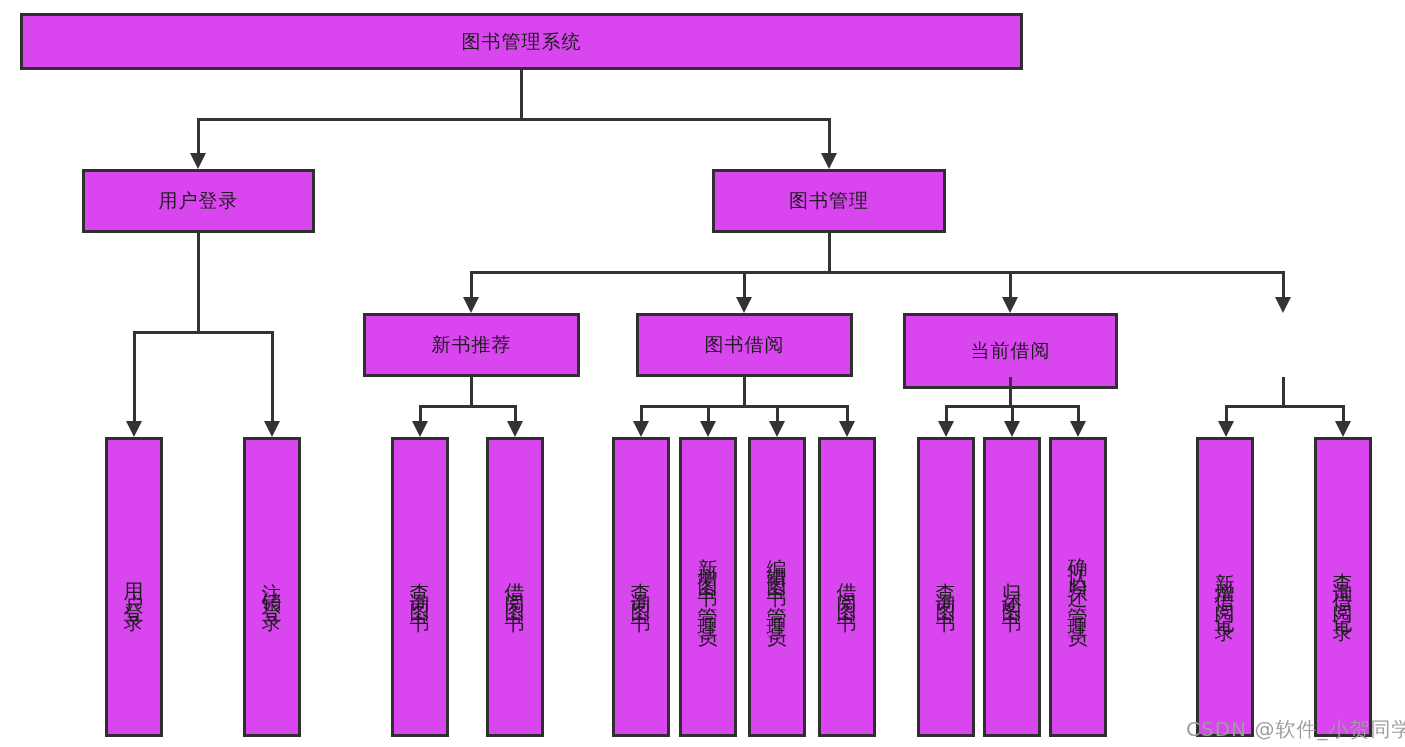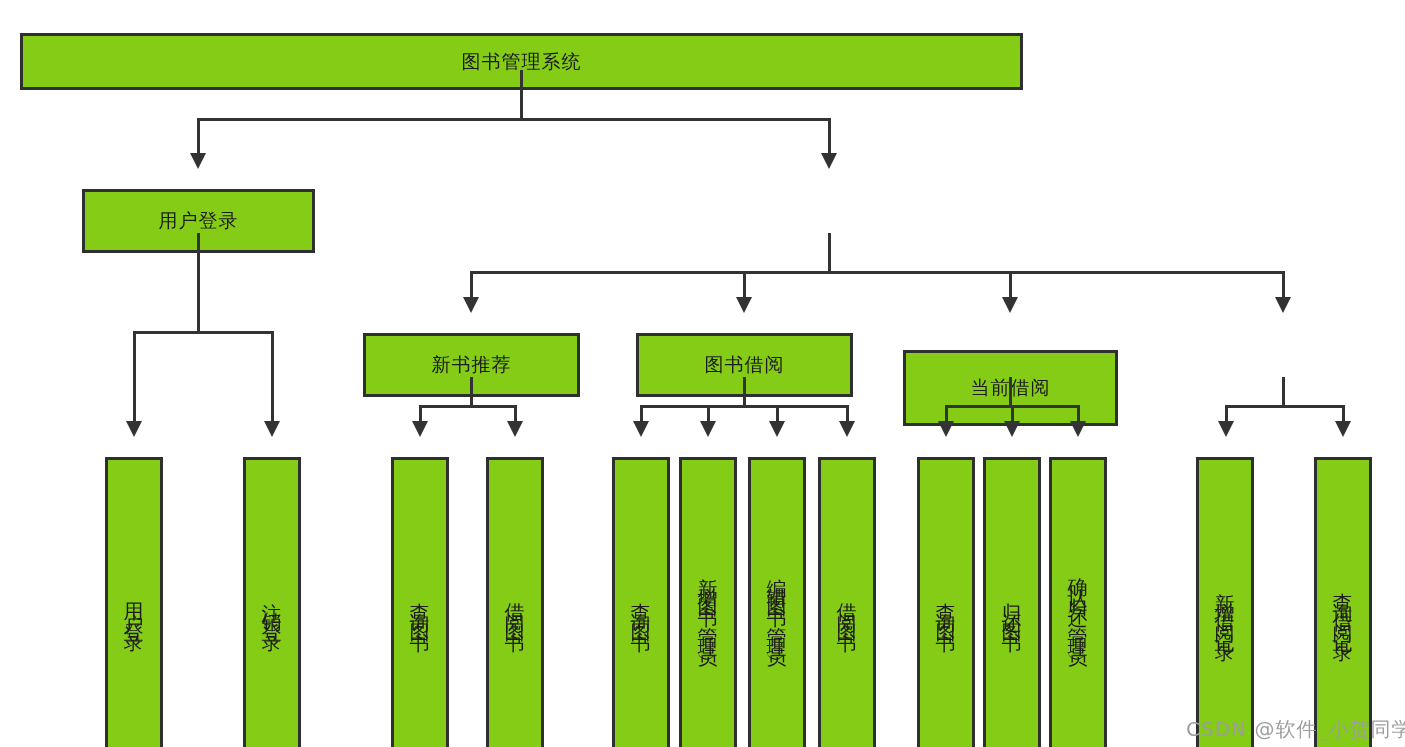--- a/index.html
+++ b/index.html
@@ -1,23 +1,22 @@
 <!DOCTYPE html>
 <html><head>
 <meta charset="utf-8">
 <style>
   * { margin:0; padding:0; box-sizing:border-box; }
   html,body { background:#ffffff; }
   body { font-family:"DejaVu Sans","Liberation Sans",sans-serif; }
   .canvas { position:relative; width:1405px; height:747px; background:#ffffff; overflow:hidden; }
   .box {
-    position:absolute; background:#84cc16; border:3px solid #2f2f2f;
+    position:absolute; background:#d946ef; border:3px solid #2f2f2f;
     display:flex; align-items:center; justify-content:center;
     color:#1c1c1c;
-    margin-top:20px;
   }
   .hbox { font-size:19px; letter-spacing:1px; white-space:nowrap; }
   .vbox { writing-mode:vertical-rl; font-size:20px; letter-spacing:10px; line-height:1; }
   .vl { position:absolute; width:3px; background:#333333; }
   .hl { position:absolute; height:3px; background:#333333; }
   .arrow {
     position:absolute; width:0; height:0;
     border-left:8px solid transparent; border-right:8px solid transparent;
     border-top:16px solid #333333;
   }
@@ -34,20 +33,21 @@
   <div class="box hbox" style="left:20px;top:13px;width:1003px;height:57px">图书管理系统</div>
 
   <div class="vl" style="left:520px;top:70px;height:48px"></div>
   <div class="hl" style="left:197px;top:118px;width:634px"></div>
   <div class="vl" style="left:197px;top:118px;height:35px"></div>
   <div class="arrow" style="left:190px;top:153px"></div>
   <div class="vl" style="left:828px;top:118px;height:35px"></div>
   <div class="arrow" style="left:821px;top:153px"></div>
 
   <div class="box hbox" style="left:82px;top:169px;width:233px;height:64px">用户登录</div>
+  <div class="box hbox" style="left:712px;top:169px;width:234px;height:64px">图书管理</div>
 
   <div class="vl" style="left:197px;top:233px;height:98px"></div>
   <div class="hl" style="left:133px;top:331px;width:141px"></div>
   <div class="vl" style="left:133px;top:331px;height:90px"></div>
   <div class="arrow" style="left:126px;top:421px"></div>
   <div class="vl" style="left:271px;top:331px;height:90px"></div>
   <div class="arrow" style="left:264px;top:421px"></div>
 
   <div class="vl" style="left:828px;top:233px;height:38px"></div>
   <div class="hl" style="left:470px;top:271px;width:814px"></div>
@@ -55,21 +55,21 @@
   <div class="arrow" style="left:463px;top:297px"></div>
   <div class="vl" style="left:743px;top:271px;height:26px"></div>
   <div class="arrow" style="left:736px;top:297px"></div>
   <div class="vl" style="left:1009px;top:271px;height:26px"></div>
   <div class="arrow" style="left:1002px;top:297px"></div>
   <div class="vl" style="left:1282px;top:271px;height:26px"></div>
   <div class="arrow" style="left:1275px;top:297px"></div>
 
   <div class="box hbox" style="left:363px;top:313px;width:217px;height:64px">新书推荐</div>
   <div class="box hbox" style="left:636px;top:313px;width:217px;height:64px">图书借阅</div>
-  <div class="box hbox" style="left:903px;top:330px;width:215px;height:76px">当前借阅</div>
+  <div class="box hbox" style="left:903px;top:313px;width:215px;height:76px">当前借阅</div>
 
   <div class="vl" style="left:470px;top:377px;height:28px"></div>
   <div class="hl" style="left:419px;top:405px;width:97px"></div>
   <div class="vl" style="left:419px;top:405px;height:16px"></div>
   <div class="arrow" style="left:412px;top:421px"></div>
   <div class="vl" style="left:514px;top:405px;height:16px"></div>
   <div class="arrow" style="left:507px;top:421px"></div>
 
   <div class="vl" style="left:743px;top:377px;height:28px"></div>
   <div class="hl" style="left:640px;top:405px;width:208px"></div>

